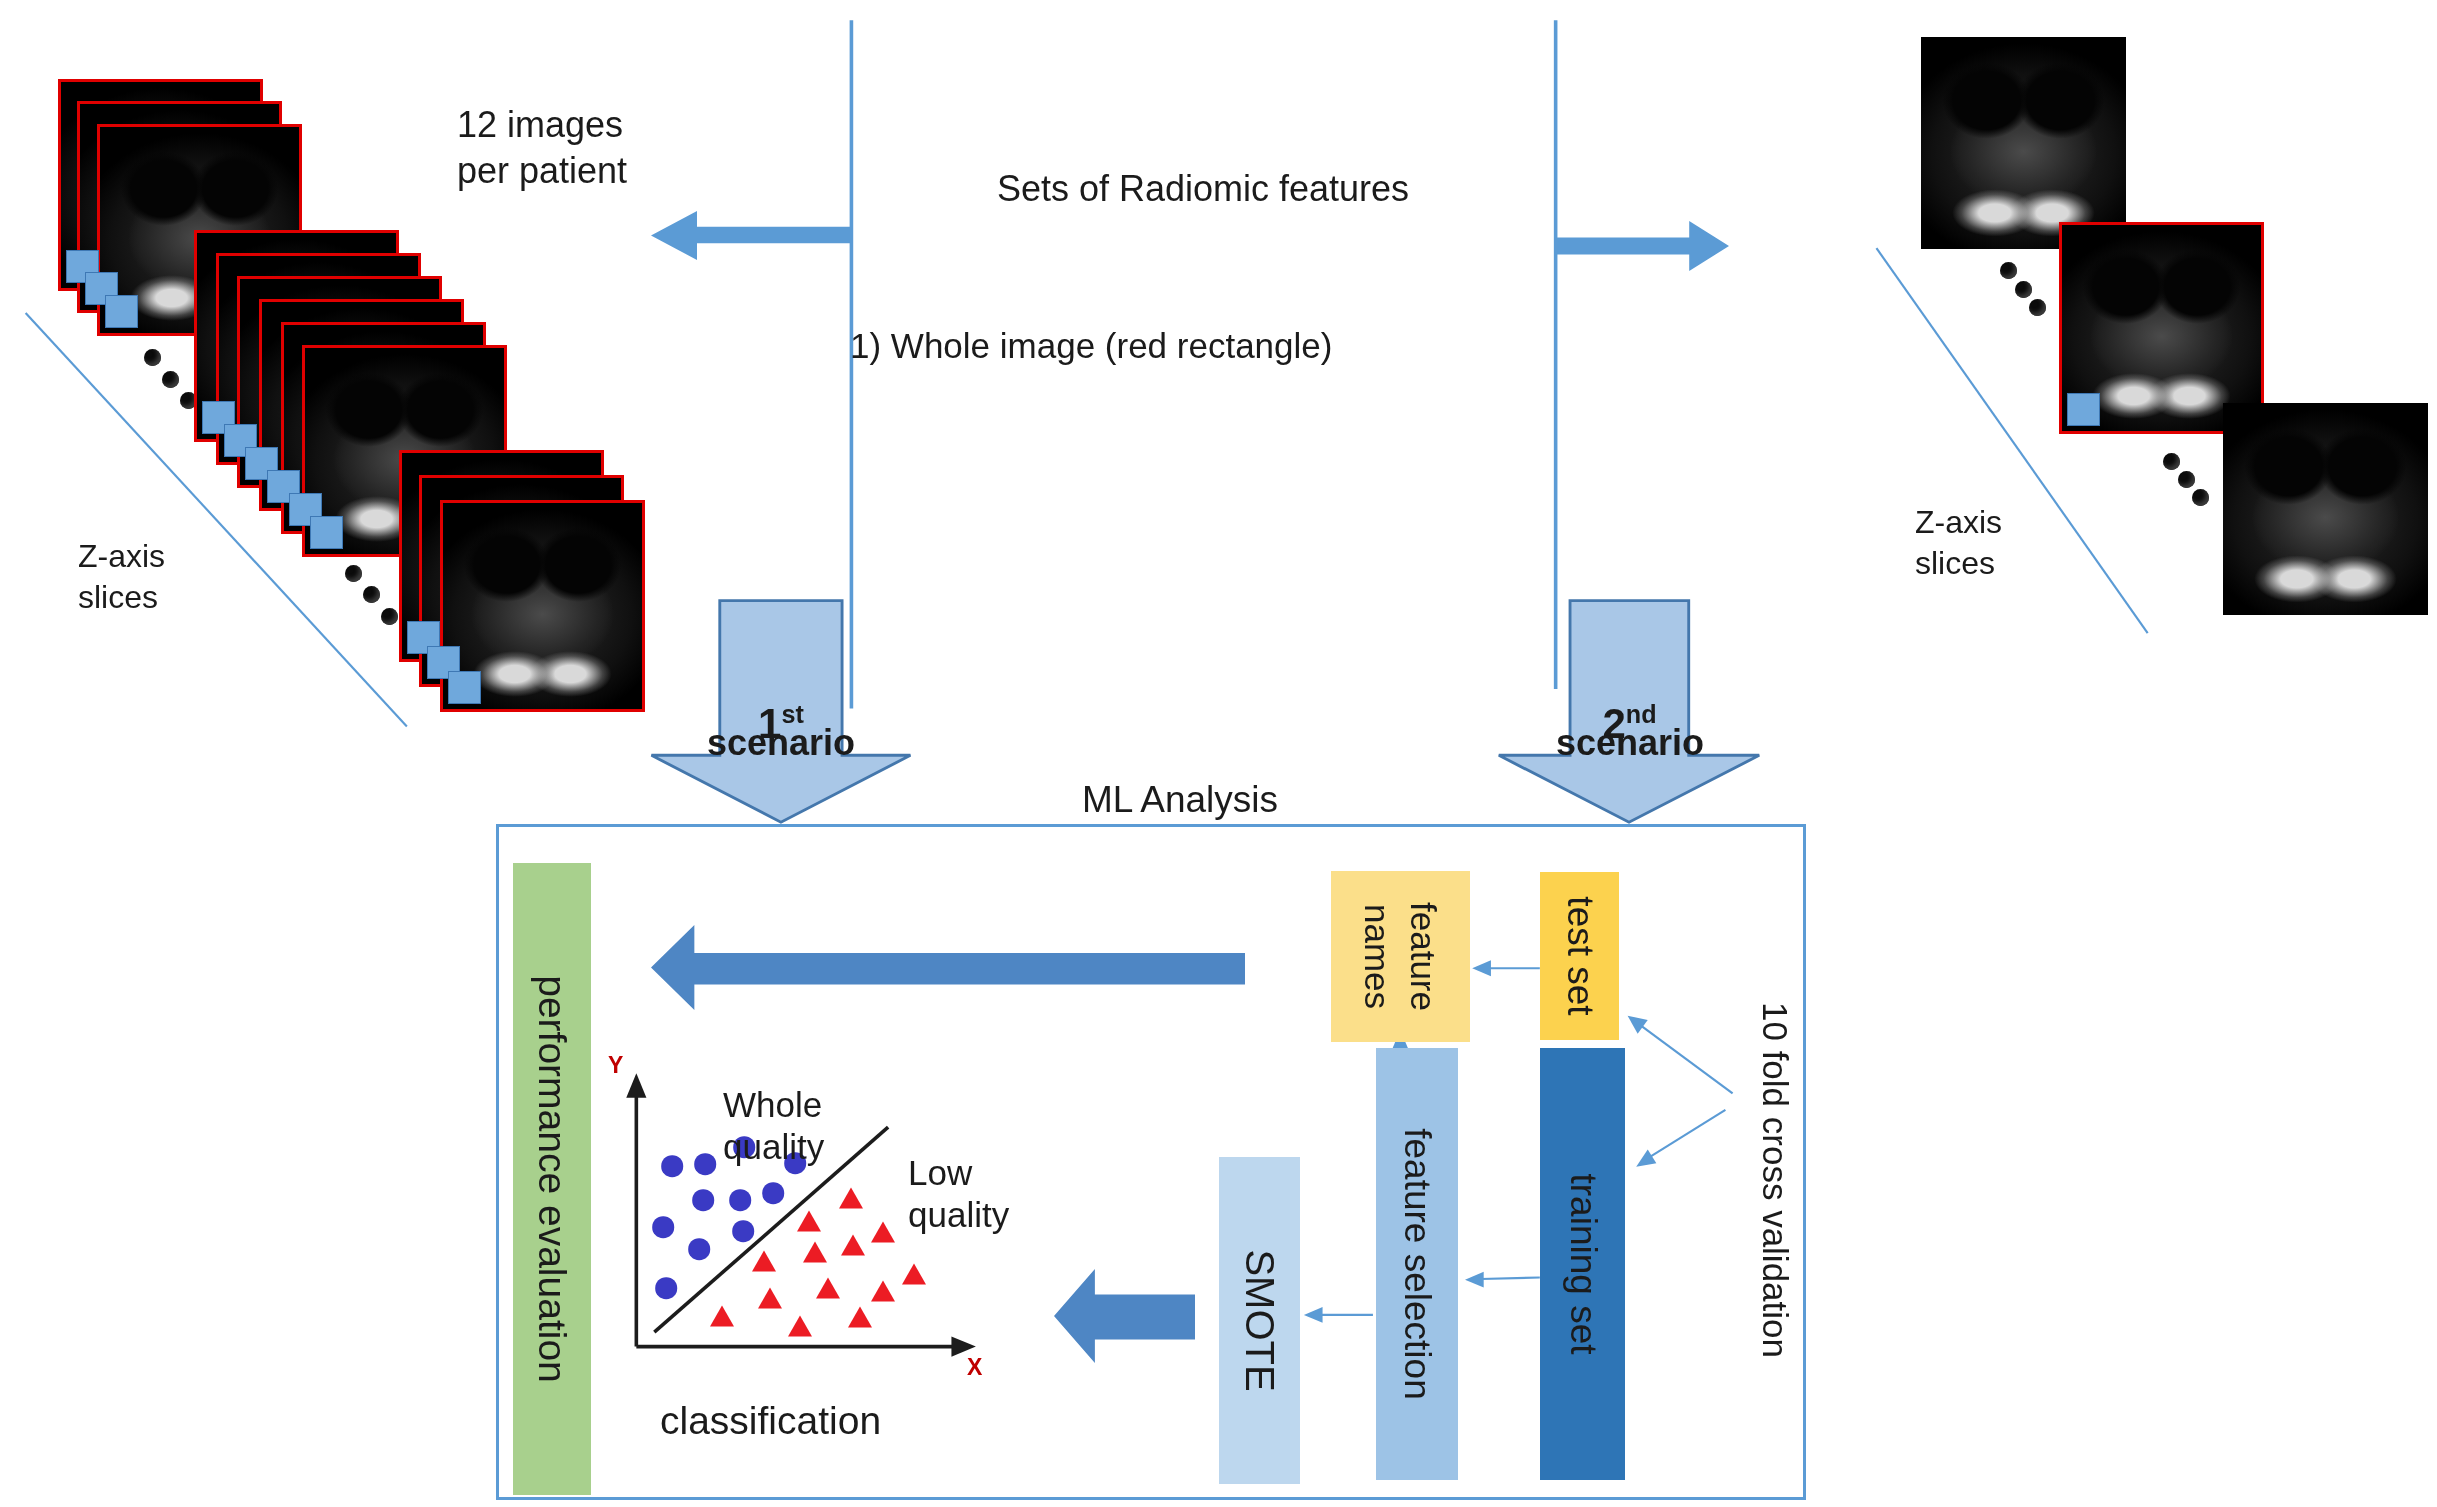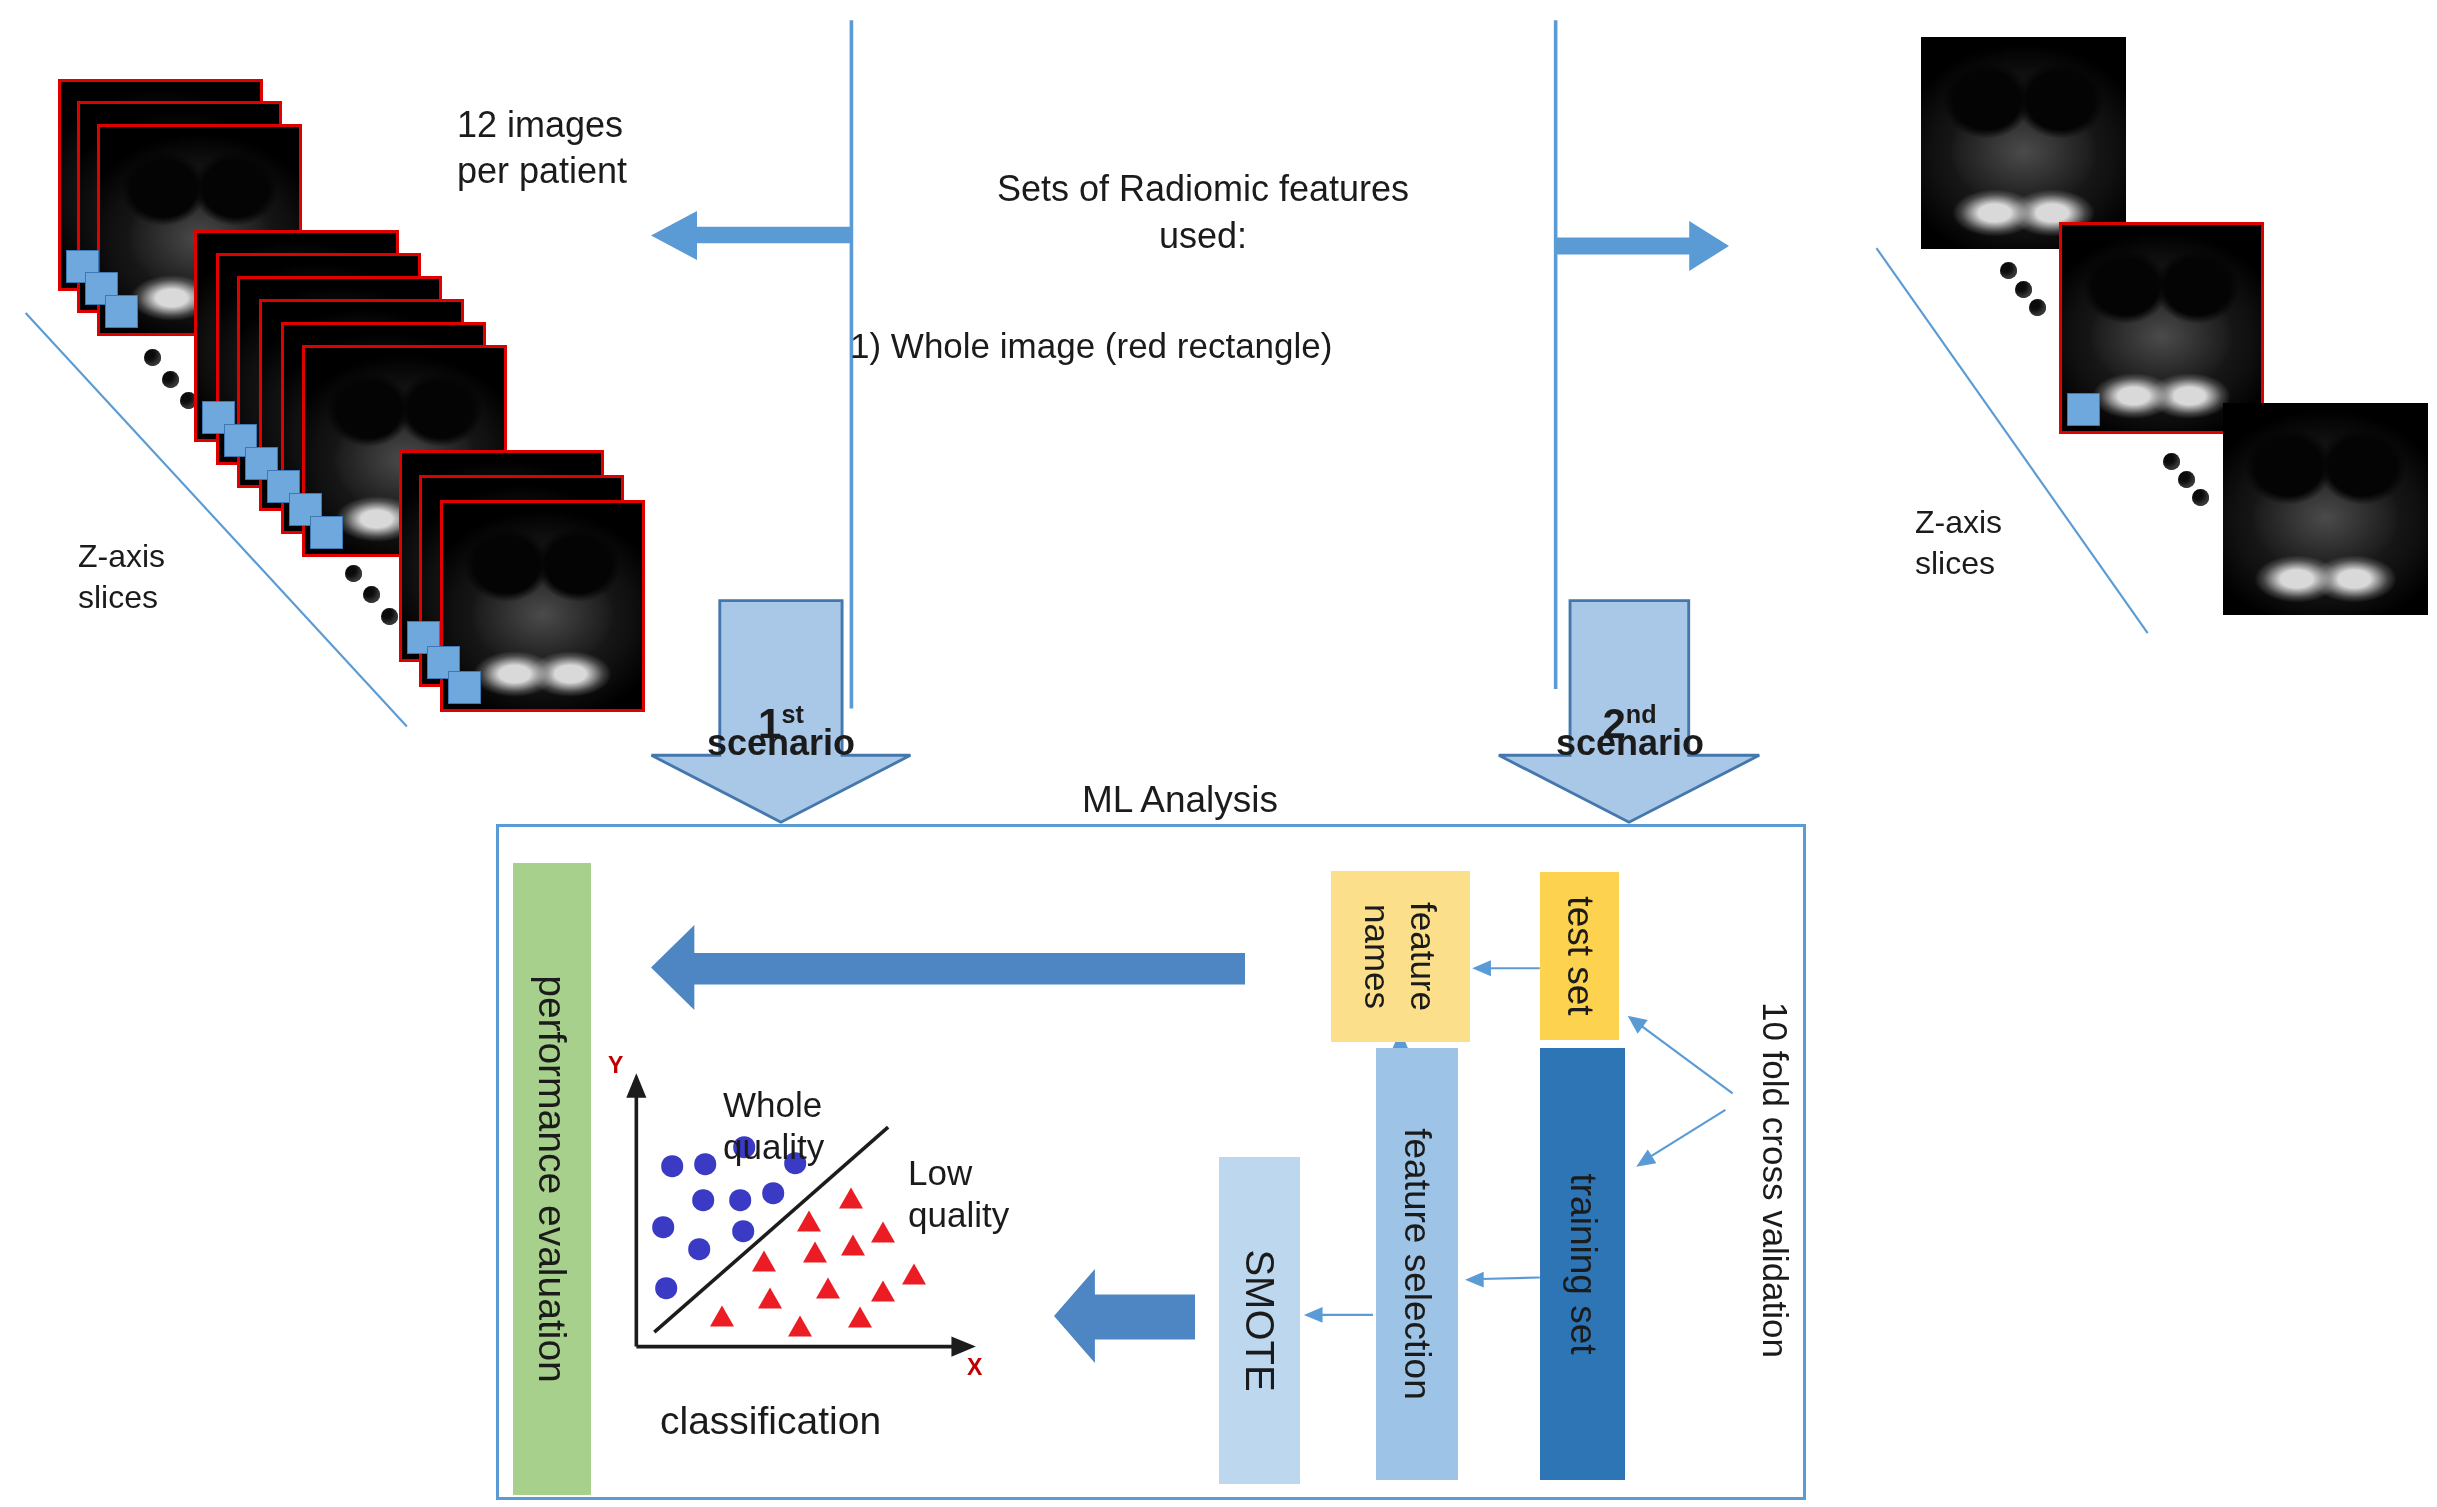--- a/index.html
+++ b/index.html
@@ -135,21 +135,21 @@
       </div>
   </div>
   <div class="txt" style="left:78px;top:495px;font-size:32px">
     <div>Z-axis</div><div>slices</div>
   </div>
   <div class="txt" style="left:457px;top:56px;font-size:36px">
     <div>12 images</div><div>per patient</div>
   </div>
 
   <div class="txt ctr" style="left:851px;top:117px;width:704px;font-size:36px;line-height:1.32">
-    <div>Sets of Radiomic features</div><div>used:</div>
+    <div>Sets of Radiomic features</div>
   </div>
   <div class="txt" style="left:850px;top:268px;width:680px;font-size:35px;line-height:1.48">
     <div>1) Whole image (red rectangle)</div>
   </div>
 
   <div class="blockarrow arr-left" style="left:651px;top:211px;width:200px;height:49px"></div>
   <div class="blockarrow arr-right" style="left:1556px;top:221px;width:173px;height:50px"></div>
 
   <div>
     <div class="mri" style="left:1921px;top:37px"></div>

